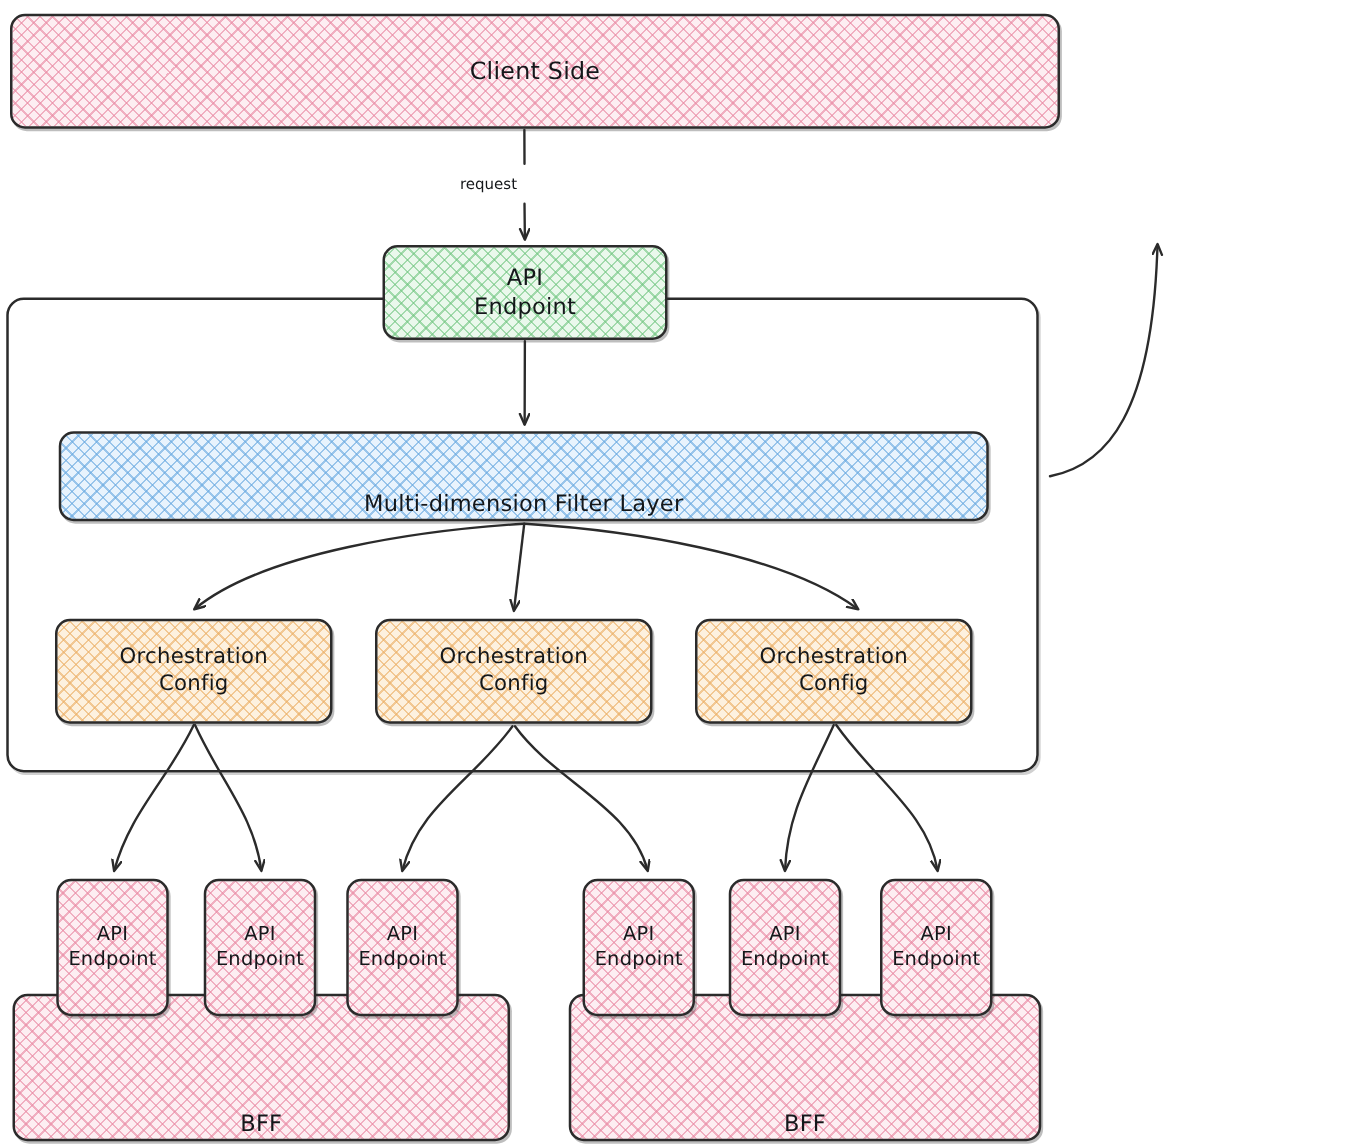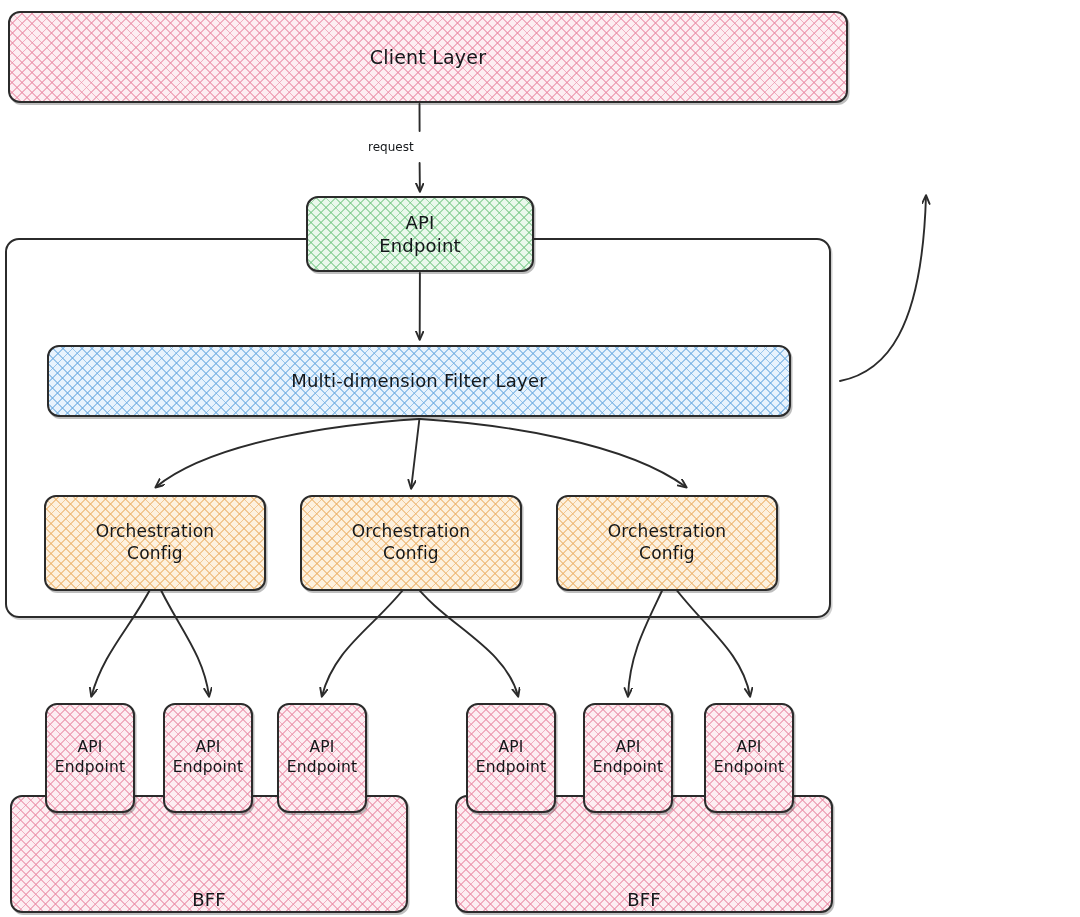--- a/index.html
+++ b/index.html
@@ -60,40 +60,41 @@
     background-color: #eaf8ec;
     background-image:
       repeating-linear-gradient(45deg,  rgba(110,196,126,0.58) 0 1.3px, rgba(0,0,0,0) 1.3px 7px),
       repeating-linear-gradient(-45deg, rgba(110,196,126,0.58) 0 1.3px, rgba(0,0,0,0) 1.3px 7px);
   }
   .fill-blue {
     background-color: #e8f3fd;
     background-image:
       repeating-linear-gradient(45deg,  rgba(105,169,224,0.62) 0 1.3px, rgba(0,0,0,0) 1.3px 7px),
       repeating-linear-gradient(-45deg, rgba(105,169,224,0.62) 0 1.3px, rgba(0,0,0,0) 1.3px 7px);
+    align-items: flex-end;
   }
   .fill-orange {
     background-color: #fdf1df;
     background-image:
       repeating-linear-gradient(45deg,  rgba(235,175,102,0.62) 0 1.3px, rgba(0,0,0,0) 1.3px 7px),
       repeating-linear-gradient(-45deg, rgba(235,175,102,0.62) 0 1.3px, rgba(0,0,0,0) 1.3px 7px);
   }
   .fill-none {
     background: transparent;
   }
 
   
   #client-side      { left: 8px;   top: 11px;  width: 840px; height: 92px;  font-size: 19px; z-index: 10; }
   #orchestration-container {
                       left: 5px;   top: 238px; width: 826px; height: 380px; border-radius: 14px;
                       z-index: 4; box-shadow: 1.5px 2px 0 rgba(40,40,40,0.22); }
   #api-endpoint-top { left: 306px; top: 196px; width: 228px; height: 76px;  font-size: 18px; z-index: 12; }
   #filter-layer     { left: 47px;  top: 345px; width: 744px; height: 72px;  font-size: 18px; z-index: 12; }
 
-  .config-node      { top: 495px;  width: 222px; height: 96px; font-size: 17px; z-index: 12; }
+  .config-node      { top: 495px;  width: 222px; height: 84px; font-size: 17px; z-index: 12; }
   #config-1 { left: 44px;  }
   #config-2 { left: 300px; }
   #config-3 { left: 556px; }
 
   .endpoint-node    { top: 703px; width: 90px; height: 110px; font-size: 15.5px; z-index: 12; }
   #endpoint-1 { left: 45px;  }
   #endpoint-2 { left: 163px; }
   #endpoint-3 { left: 277px; }
   #endpoint-4 { left: 466px; }
   #endpoint-5 { left: 583px; }
@@ -147,21 +148,21 @@
       <path d="M412,581 C444,625 505,646 518,696" marker-end="url(#arrowhead)"></path>
 
       <path d="M667,580 C648,622 630,650 628,696" marker-end="url(#arrowhead)"></path>
       <path d="M669,580 C700,624 742,650 750,696" marker-end="url(#arrowhead)"></path>
 
       <path d="M840,381 C886,372 922,330 926,196" marker-end="url(#arrowhead)"></path>
     </g>
   </svg>
 
   <div class="node fill-pink" id="client-side">
-    <span class="node-label">Client Layer</span>
+    <span class="node-label">Client Side</span>
   </div>
 
   <div class="edge-text" id="request-label">request</div>
 
   <div class="node fill-none" id="orchestration-container"></div>
 
   <div class="node fill-green" id="api-endpoint-top">
     <span class="node-label">API
 Endpoint</span>
   </div>

